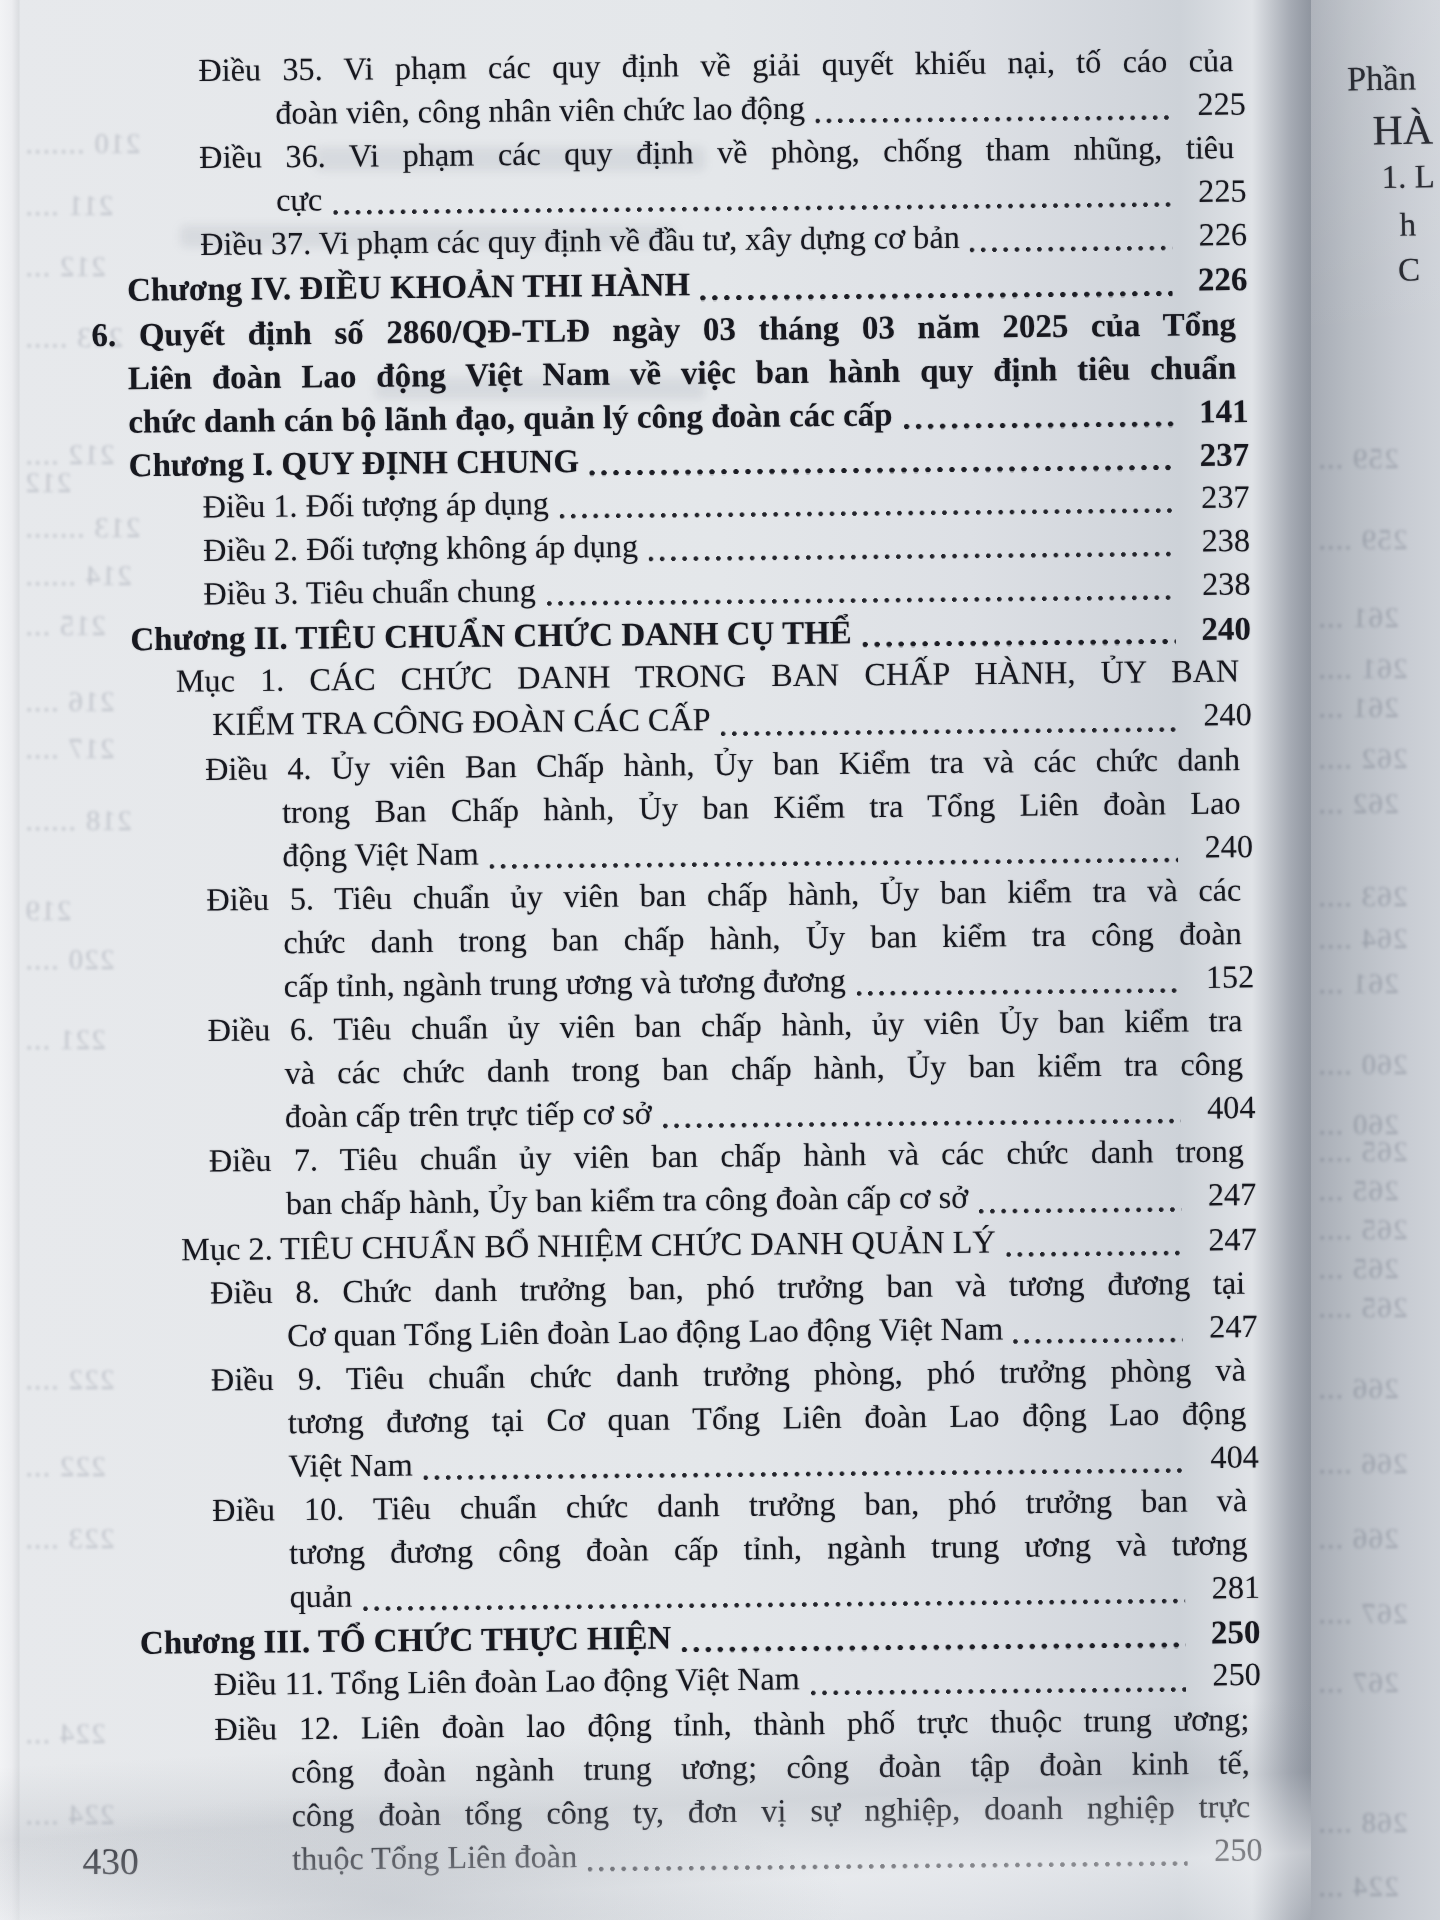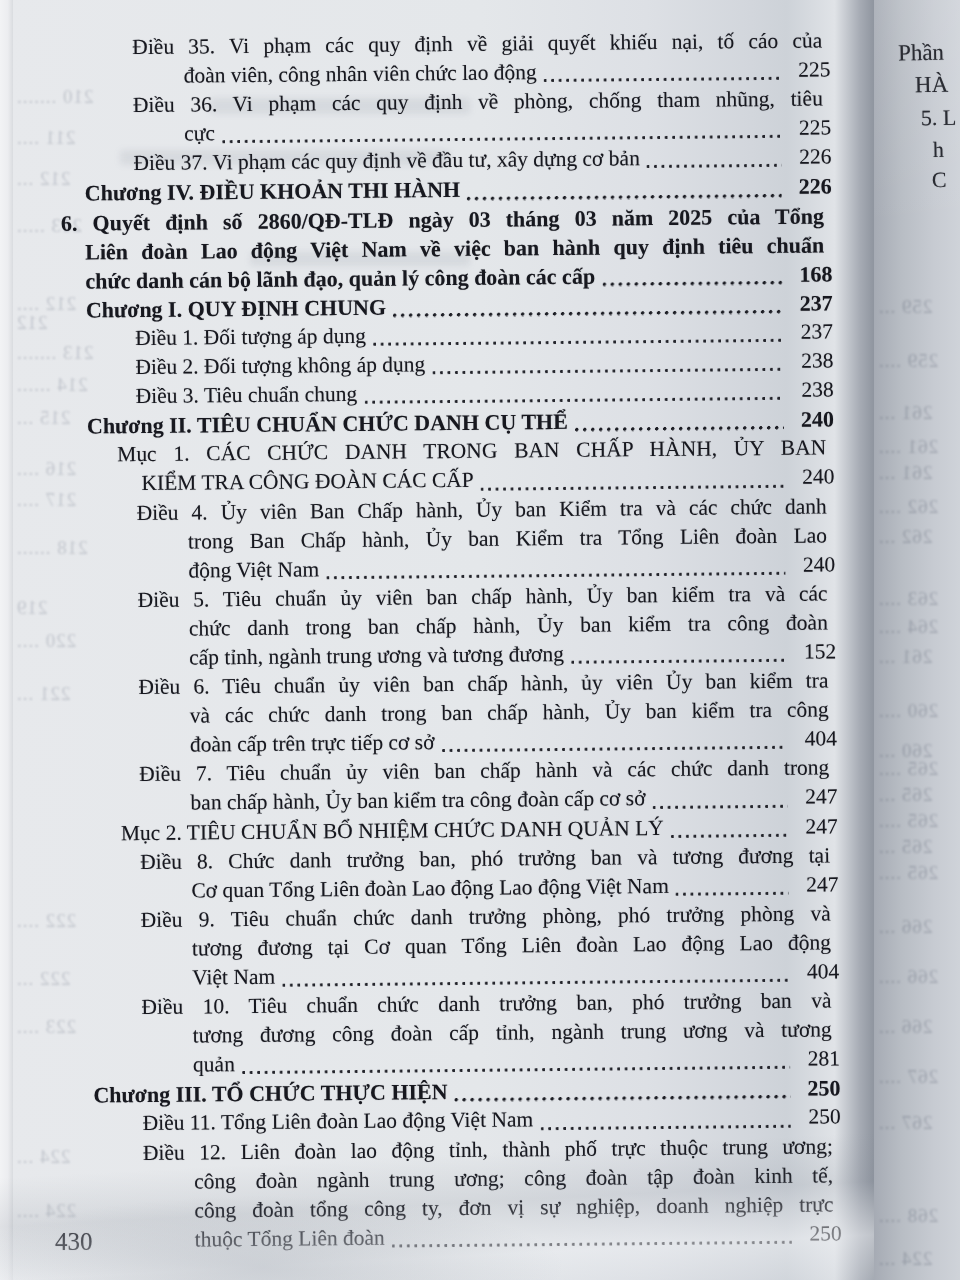--- a/index.html
+++ b/index.html
@@ -73,21 +73,21 @@
     position:absolute;transform:scaleX(-1);filter:blur(1.1px);
     color:rgba(62,72,94,.22);font-size:19px;letter-spacing:1px;white-space:nowrap;
   }
   .ghost.right{color:rgba(58,66,86,.26);}
   
   .frag{
     position:absolute;font-weight:normal;color:#2a2c33;
     text-shadow:0 0 1px rgba(30,32,40,.4);transform:rotate(-1deg);
   }
   .f0{left:898px;top:40px;font-size:23px;}
-  .f1{left:915px;top:72px;font-size:23px;}
+  .f1{left:915px;top:72px;font-size:28px;}
   .f2{left:921px;top:105px;font-size:22px;}
   .f3{left:933px;top:137px;font-size:22px;}
   .f4{left:932px;top:167px;font-size:22px;}
 </style>
 </head>
 <body>
 
 <div class="main-page">
   <div class="left-edge"></div>
 
@@ -139,21 +139,21 @@
       <div class="row r-chuong">
         <span class="t">Chương IV. ĐIỀU KHOẢN THI HÀNH</span>
         <span class="dots"></span>
         <span class="pg">226</span>
       </div>
       <div class="row r-item1 j"><span class="t">6. Quyết định số 2860/QĐ-TLĐ ngày 03 tháng 03 năm 2025 của Tổng</span></div>
       <div class="row r-item2 j"><span class="t">Liên đoàn Lao động Việt Nam về việc ban hành quy định tiêu chuẩn</span></div>
       <div class="row r-item2">
         <span class="t">chức danh cán bộ lãnh đạo, quản lý công đoàn các cấp</span>
         <span class="dots"></span>
-        <span class="pg">168</span>
+        <span class="pg">141</span>
       </div>
       <div class="row r-chuong">
         <span class="t">Chương I. QUY ĐỊNH CHUNG</span>
         <span class="dots"></span>
         <span class="pg">237</span>
       </div>
       <div class="row r-dieu1">
         <span class="t">Điều 1. Đối tượng áp dụng</span>
         <span class="dots"></span>
         <span class="pg">237</span>
@@ -279,15 +279,15 @@
       <span class="ghost right" style="left: 4px; top: 1016px;">266 ...</span>
       <span class="ghost right" style="left: 4px; top: 1066px;">267 ....</span>
       <span class="ghost right" style="left: 4px; top: 1112px;">267 ...</span>
       <span class="ghost right" style="left: 4px; top: 1205px;">268 ....</span>
       <span class="ghost right" style="left: 4px; top: 1248px;">224 ...</span>
     </div>
 </div>
 
 <span class="frag f0">Phần</span>
 <span class="frag f1">HÀ</span>
-<span class="frag f2">5. L</span>
+<span class="frag f2">1. L</span>
 <span class="frag f3">h</span>
 <span class="frag f4">C</span>
 
 </body></html>

